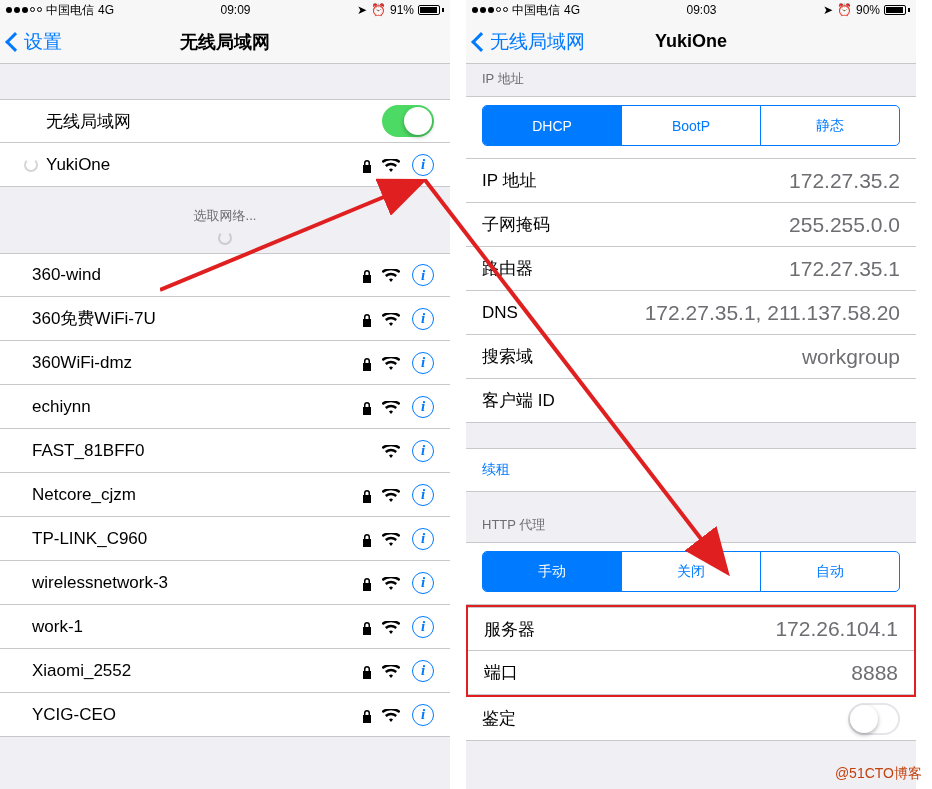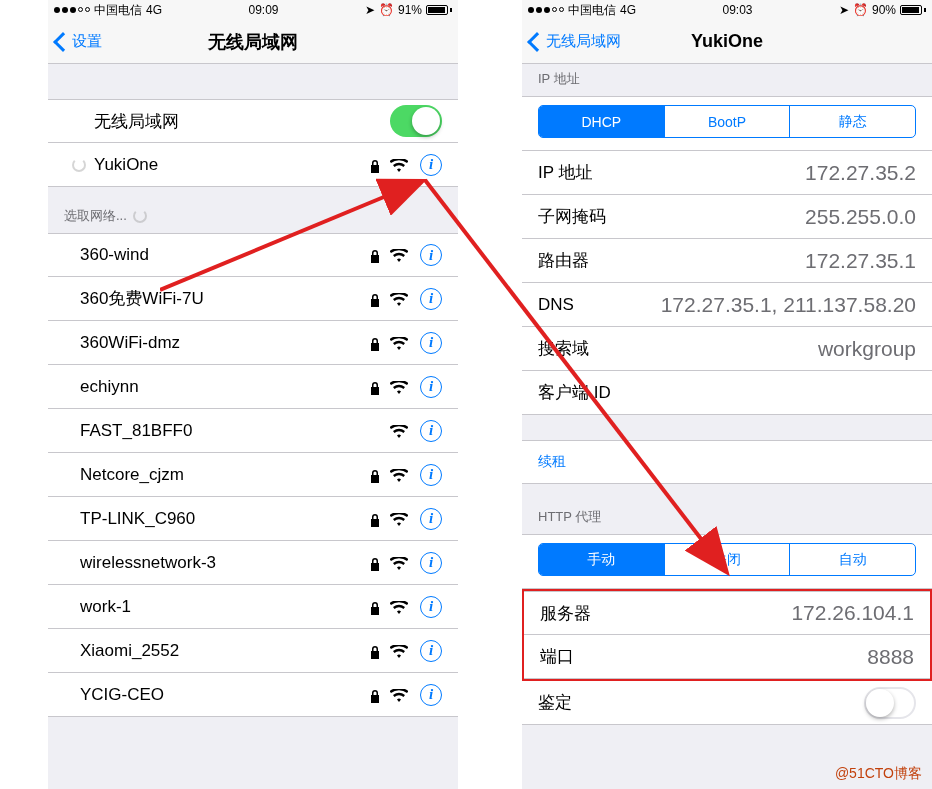--- a/index.html
+++ b/index.html
@@ -12,21 +12,20 @@
       overflow: hidden;
       font-size: 17px;
     }
     .phones { display: flex; gap: 16px; }
     .phone {
       width: 450px;
       background: #efeff4;
       position: relative;
       height: 789px;
       overflow: hidden;
-      margin-left: 48px;
     }
     .statusbar {
       height: 20px;
       background: #f7f7f7;
       display: flex;
       align-items: center;
       justify-content: space-between;
       padding: 0 6px;
       font-size: 12px;
       color: #000;
@@ -42,21 +41,21 @@
     .batt-tip { width: 2px; height: 4px; background: #000; }
     .navbar {
       height: 44px;
       background: #f7f7f7;
       border-bottom: 1px solid #c8c7cc;
       display: flex;
       align-items: center;
       position: relative;
       padding: 0 8px;
     }
-    .nav-back { display: flex; align-items: center; color: #007aff; font-size: 15px; }
+    .nav-back { display: flex; align-items: center; color: #007aff; font-size: 19px; }
     .nav-title { position: absolute; left: 50%; transform: translateX(-50%); font-weight: 600; font-size: 18px; color: #000; }
     .chevron-left {
       width: 13px; height: 22px; margin-right: 3px;
     }
     .chevron-left::before {
       content: ''; display: block;
       width: 11px; height: 11px;
       border-left: 3px solid #007aff;
       border-bottom: 3px solid #007aff;
       transform: rotate(45deg);
@@ -107,21 +106,21 @@
     .wifi-icon svg { width: 18px; height: 14px; }
     .lock-icon { width: 10px; height: 14px; margin-left: 10px; }
     .lock-icon svg { width: 10px; height: 14px; }
     .spinner {
       width: 18px; height: 18px; border: 2px solid #999; border-top-color: transparent;
       border-radius: 50%; display: inline-block; opacity: 0.4;
     }
     .spinner.small { width: 14px; height: 14px; }
     .segmented {
       display: flex; margin: 6px 16px 10px; border: 1px solid #007aff; border-radius: 5px;
-      overflow: hidden; height: 33px;
+      overflow: hidden; height: 41px;
     }
     .seg {
       flex: 1; display: flex; align-items: center; justify-content: center;
       color: #007aff; font-size: 14px; border-right: 1px solid #007aff;
     }
     .seg:last-child { border-right: none; }
     .seg.active { background: #007aff; color: #fff; }
     .seg-wrap { background: #fff; padding-top: 2px; padding-bottom: 2px; border-top: 1px solid #c8c7cc; border-bottom: 1px solid #c8c7cc;}
     .redbox {
       border: 2px solid #e02020;
@@ -191,21 +190,21 @@
                   <path fill="#000" d="M2 6V4a3 3 0 016 0v2h1v8H1V6h1zm1.5 0h3V4a1.5 1.5 0 00-3 0v2z"></path>
                 </svg></span>
             <span class="wifi-icon"><svg viewBox="0 0 18 14">
                   <path fill="#000" d="M9 13l2-2.5a3 3 0 00-4 0L9 13zm-4.5-5a7 7 0 019 0l1.5-2a10 10 0 00-12 0l1.5 2zM1 4a13 13 0 0116 0l1.5-2a16 16 0 00-19 0L1 4z"></path>
                 </svg></span>
             <span class="info-icon">i</span>
           </span>
         </div>
       </div>
 
-      <div class="section-header" style="margin-top:14px;">
+      <div class="section-header" style="margin-top:14px;flex-direction:column;">
         <span>选取网络...</span>
         <span class="spinner small"></span>
       </div>
 
       <div id="network-list">
           <div class="cell indent">
             <span class="cell-title">360-wind</span>
             <span class="accessory">
               <span class="lock-icon"><svg viewBox="0 0 10 14">
                   <path fill="#000" d="M2 6V4a3 3 0 016 0v2h1v8H1V6h1zm1.5 0h3V4a1.5 1.5 0 00-3 0v2z"></path>

